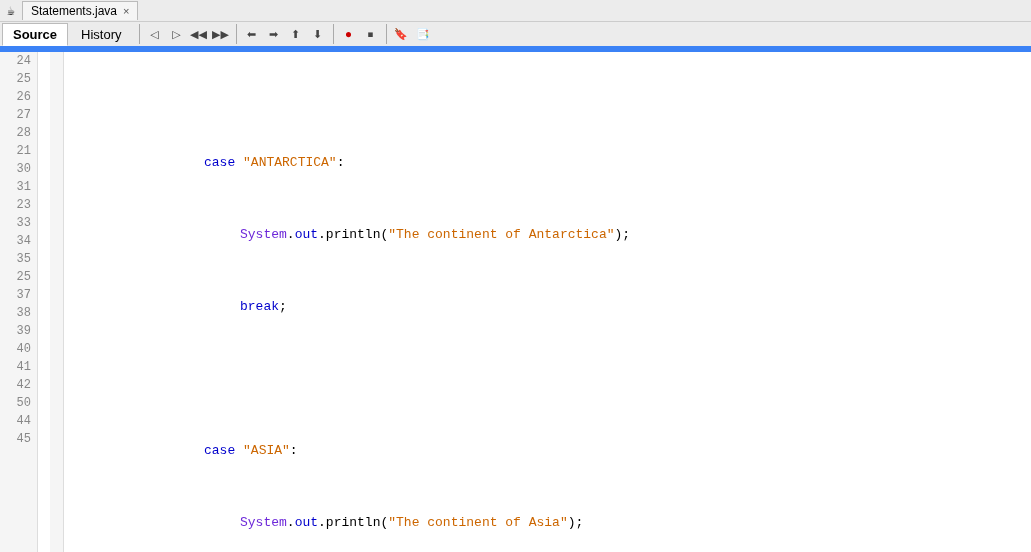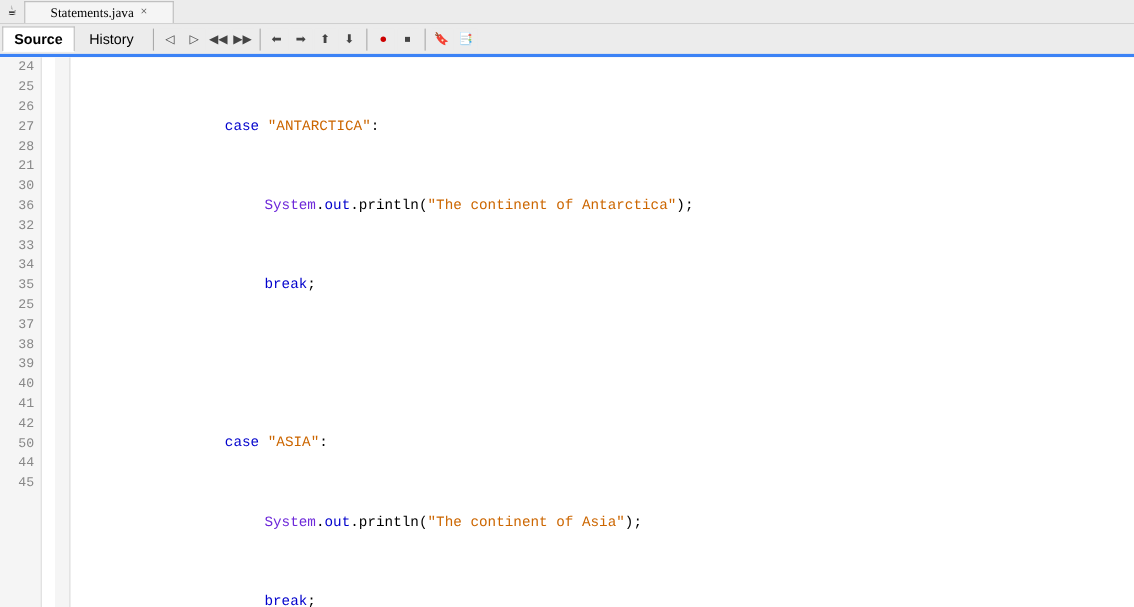--- a/index.html
+++ b/index.html
@@ -16,34 +16,34 @@
     }
     .title-bar-icon {
       width: 14px; height: 14px; margin-right: 4px;
       display: inline-flex; align-items: center; justify-content: center;
     }
     .title-tab {
       display: flex; align-items: center;
       background: #f5f5f5;
       border: 1px solid #bbb;
       border-bottom: none;
-      padding: 2px 23px;
+      padding: 2px 8px;
       font-size: 12px;
-      font-family: Liberation Serif, serif;
+      font-family: Liberation Sans, sans-serif;
     }
     .title-tab .close-icon {
       margin-left: 6px; cursor: pointer; font-size: 11px; color: #555;
     }
 
     
     .toolbar {
       display: flex;
       align-items: center;
       background: #ececec;
-      border-bottom: 3px solid #3b82f6;
+      border-bottom: 6px solid #3b82f6;
       height: 30px;
       padding: 0 2px;
     }
     .tab-source {
       background: #ffffff;
       border: 1px solid #bbb;
       border-bottom: 1px solid white;
       padding: 3px 10px;
       font-size: 13px;
       font-family: Arial, sans-serif;
@@ -112,20 +112,21 @@
     }
 
     
     .code-content {
       flex: 1;
       padding: 0 0 0 8px;
       overflow: auto;
       line-height: 18px;
       white-space: pre;
       font-size: 13px;
+      margin-top: 48px;
     }
 
     .code-line {
       height: 18px;
       display: flex;
       align-items: center;
     }
 
     
     .kw { color: #0000cc; font-weight: normal; } 
@@ -173,22 +174,22 @@
 <div class="code-area">
 
   <div class="line-numbers">
     <span class="line-num">24</span>
     <span class="line-num">25</span>
     <span class="line-num">26</span>
     <span class="line-num">27</span>
     <span class="line-num">28</span>
     <span class="line-num">21</span>
     <span class="line-num">30</span>
-    <span class="line-num">36</span>
-    <span class="line-num">32</span>
+    <span class="line-num">31</span>
+    <span class="line-num">23</span>
     <span class="line-num">33</span>
     <span class="line-num">34</span>
     <span class="line-num">35</span>
     <span class="line-num">25</span>
     <span class="line-num">37</span>
     <span class="line-num">38</span>
     <span class="line-num">39</span>
     <span class="line-num">40</span>
     <span class="line-num">41</span>
     <span class="line-num">42</span>

